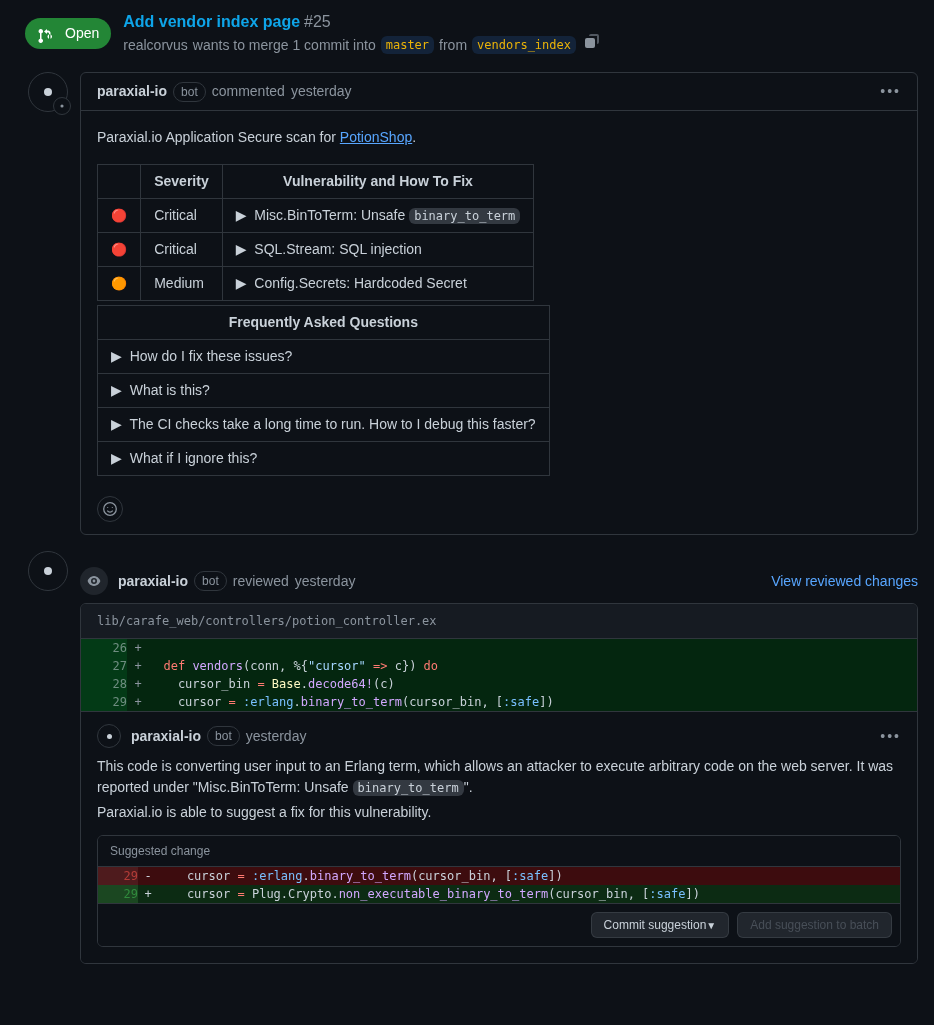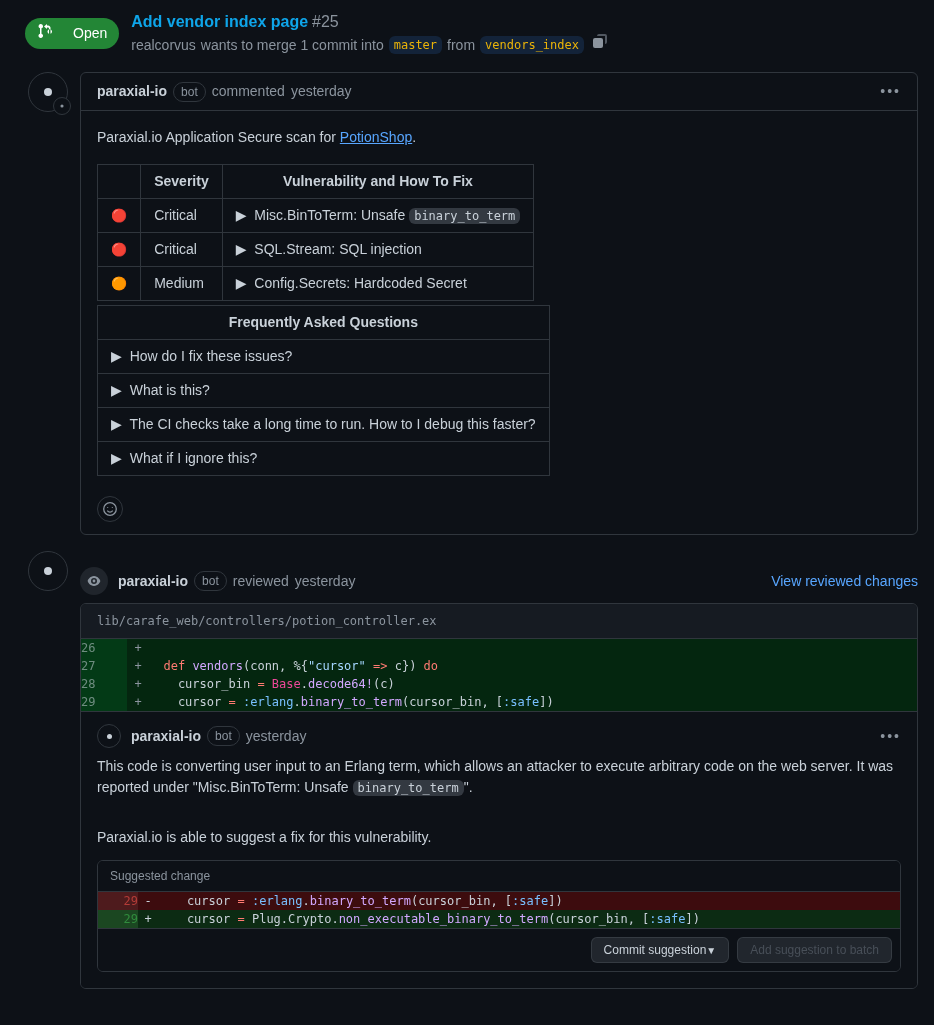--- a/index.html
+++ b/index.html
@@ -17,22 +17,22 @@
     padding: 10px 16px 0 25px;
     gap: 12px;
   }
   .open-badge {
     background: #238636;
     color: #fff;
     border-radius: 999px;
     padding: 5px 12px;
     font-weight: 500;
     display: inline-flex;
-    align-items: flex-start;
-    gap: 20px;
+    align-items: flex-end;
+    gap: 12px;
     font-size: 14px;
   }
   .open-badge svg { fill: #fff; }
   .title-block { flex: 1; }
   .pr-title {
     font-size: 16px;
     font-weight: 600;
     color: #0ea5e9;
   }
   .pr-number { color: #8b949e; font-weight: 400; }
@@ -161,34 +161,34 @@
     padding: 8px 16px;
     font-family: ui-monospace, SFMono-Regular, "SF Mono", Menlo, Consolas, monospace;
     font-size: 12px;
     color: #8b949e;
     border-bottom: 1px solid #30363d;
   }
   .code-table { width: 100%; border-collapse: collapse; font-family: ui-monospace, SFMono-Regular, "SF Mono", Menlo, Consolas, monospace; font-size:12px; }
   .code-table td { padding: 0; }
   .ln-cell {
     width: 46px;
-    text-align: left;
+    text-align: right;
     color: rgba(201,209,217,0.55);
     padding: 0 10px;
     user-select:none;
   }
   .mark-cell { width: 22px; text-align:center; color:#8b949e; user-select:none;}
   .code-cell { white-space: pre; padding-right:10px; }
   .row-add .ln-cell { background:#033a16; }
   .row-add .mark-cell, .row-add .code-cell { background:#04260f; }
   .tok-kw { color:#ff7b72; }
   .tok-fn { color:#d2a8ff; }
   .tok-str { color:#a5d6ff; }
   .tok-sym { color:#79c0ff; }
-  .tok-mod { color:#ec4899; }
+  .tok-mod { color:#fef9c3; }
   .review-comment {
     border-top: 1px solid #30363d;
     padding: 12px 16px 16px;
     background:#0d1117;
   }
   .rc-head { display:flex; align-items:center; gap:6px; color:#8b949e; margin-bottom:8px;}
   .rc-head .author { color:#c9d1d9; font-weight:600;}
   .mini-avatar {
     width:24px;height:24px;border-radius:50%;border:1px solid #30363d;
     display:flex;align-items:center;justify-content:center;margin-right:4px;
@@ -400,21 +400,21 @@
       <div class="review-comment">
         <div class="rc-head">
           <span class="mini-avatar">
               <span class="dot"></span>
             </span>
           <span class="author">paraxial-io</span>
           <span class="bot-label">bot</span>
           <span>yesterday</span>
           <span class="kebab" style="margin-left:auto">•••</span>
         </div>
-        <p style="margin-bottom:29px">
+        <p style="margin-bottom:4px">
           <span>This code is converting user input to an Erlang term, which allows an attacker to execute arbitrary code on the web server. It was reported under "Misc.BinToTerm: Unsafe </span><code class="inline">binary_to_term</code><span>".</span>
         </p>
         <p>Paraxial.io is able to suggest a fix for this vulnerability.</p>
 
         <div class="suggestion-box">
           <div class="suggestion-label">Suggested change</div>
           <table class="sug-table">
               <tbody id="sug-rows">
                 <tr class="sug-del">
                   <td class="sug-ln">29</td>

